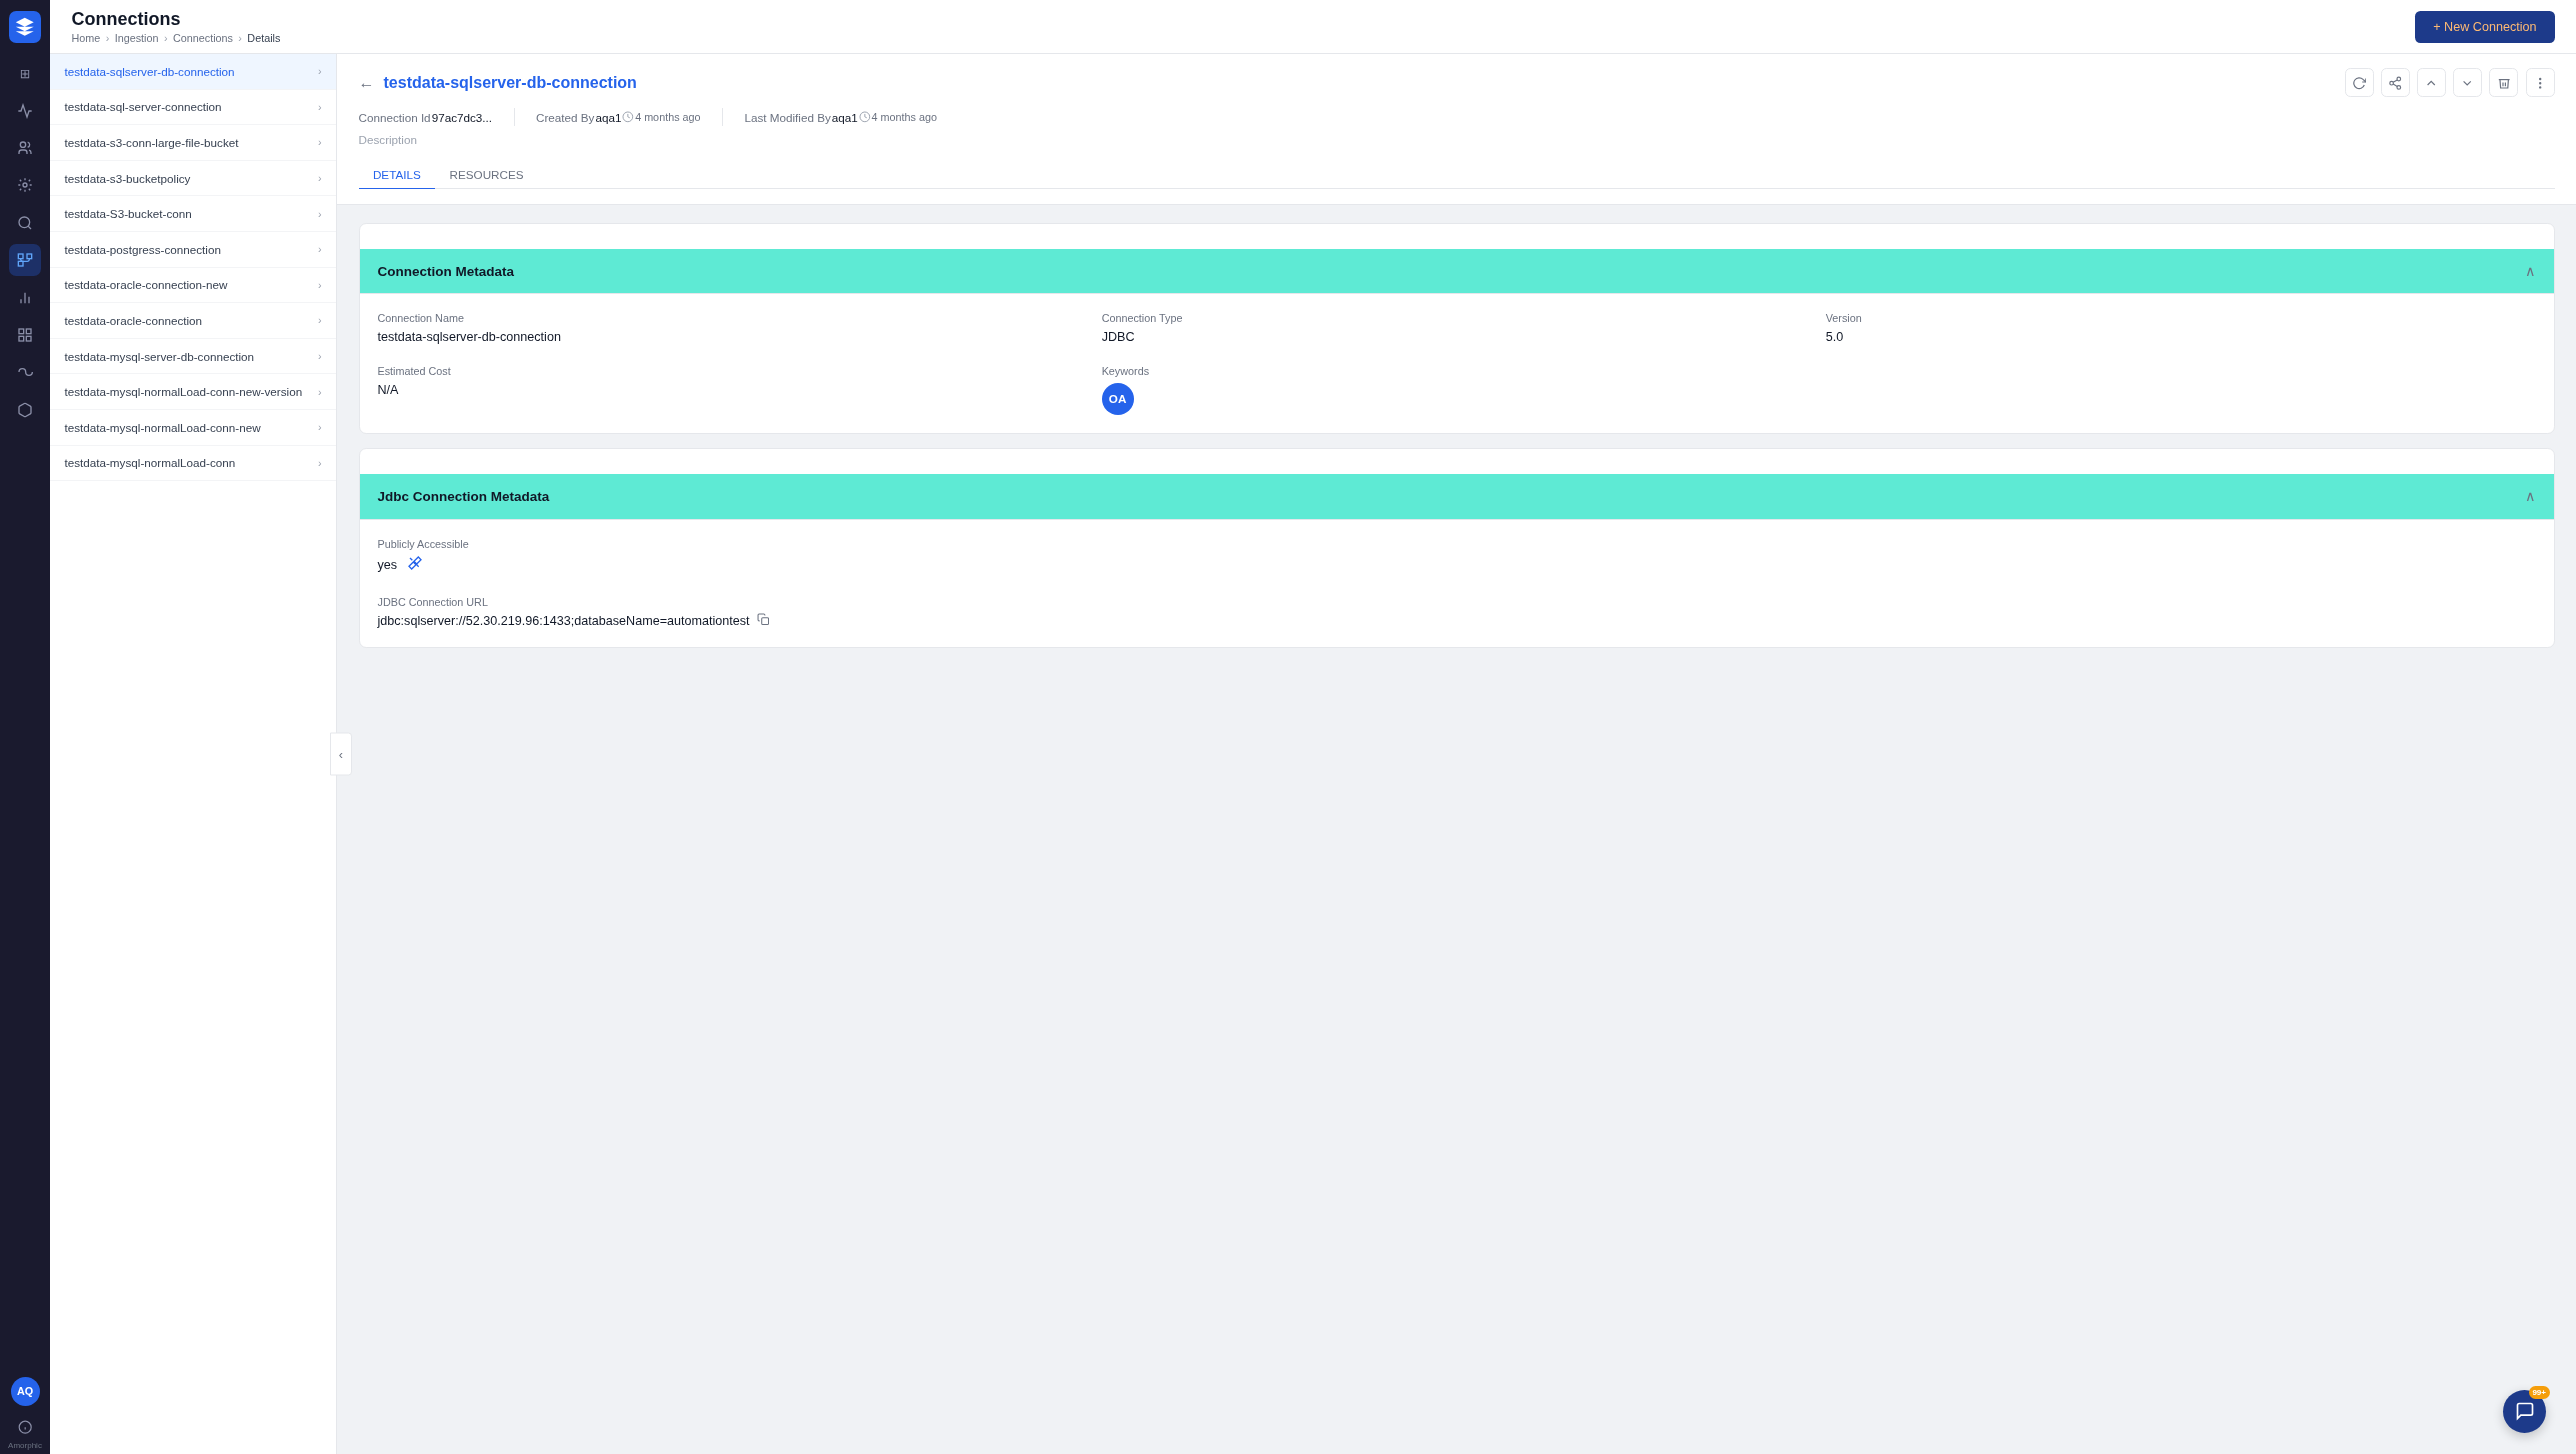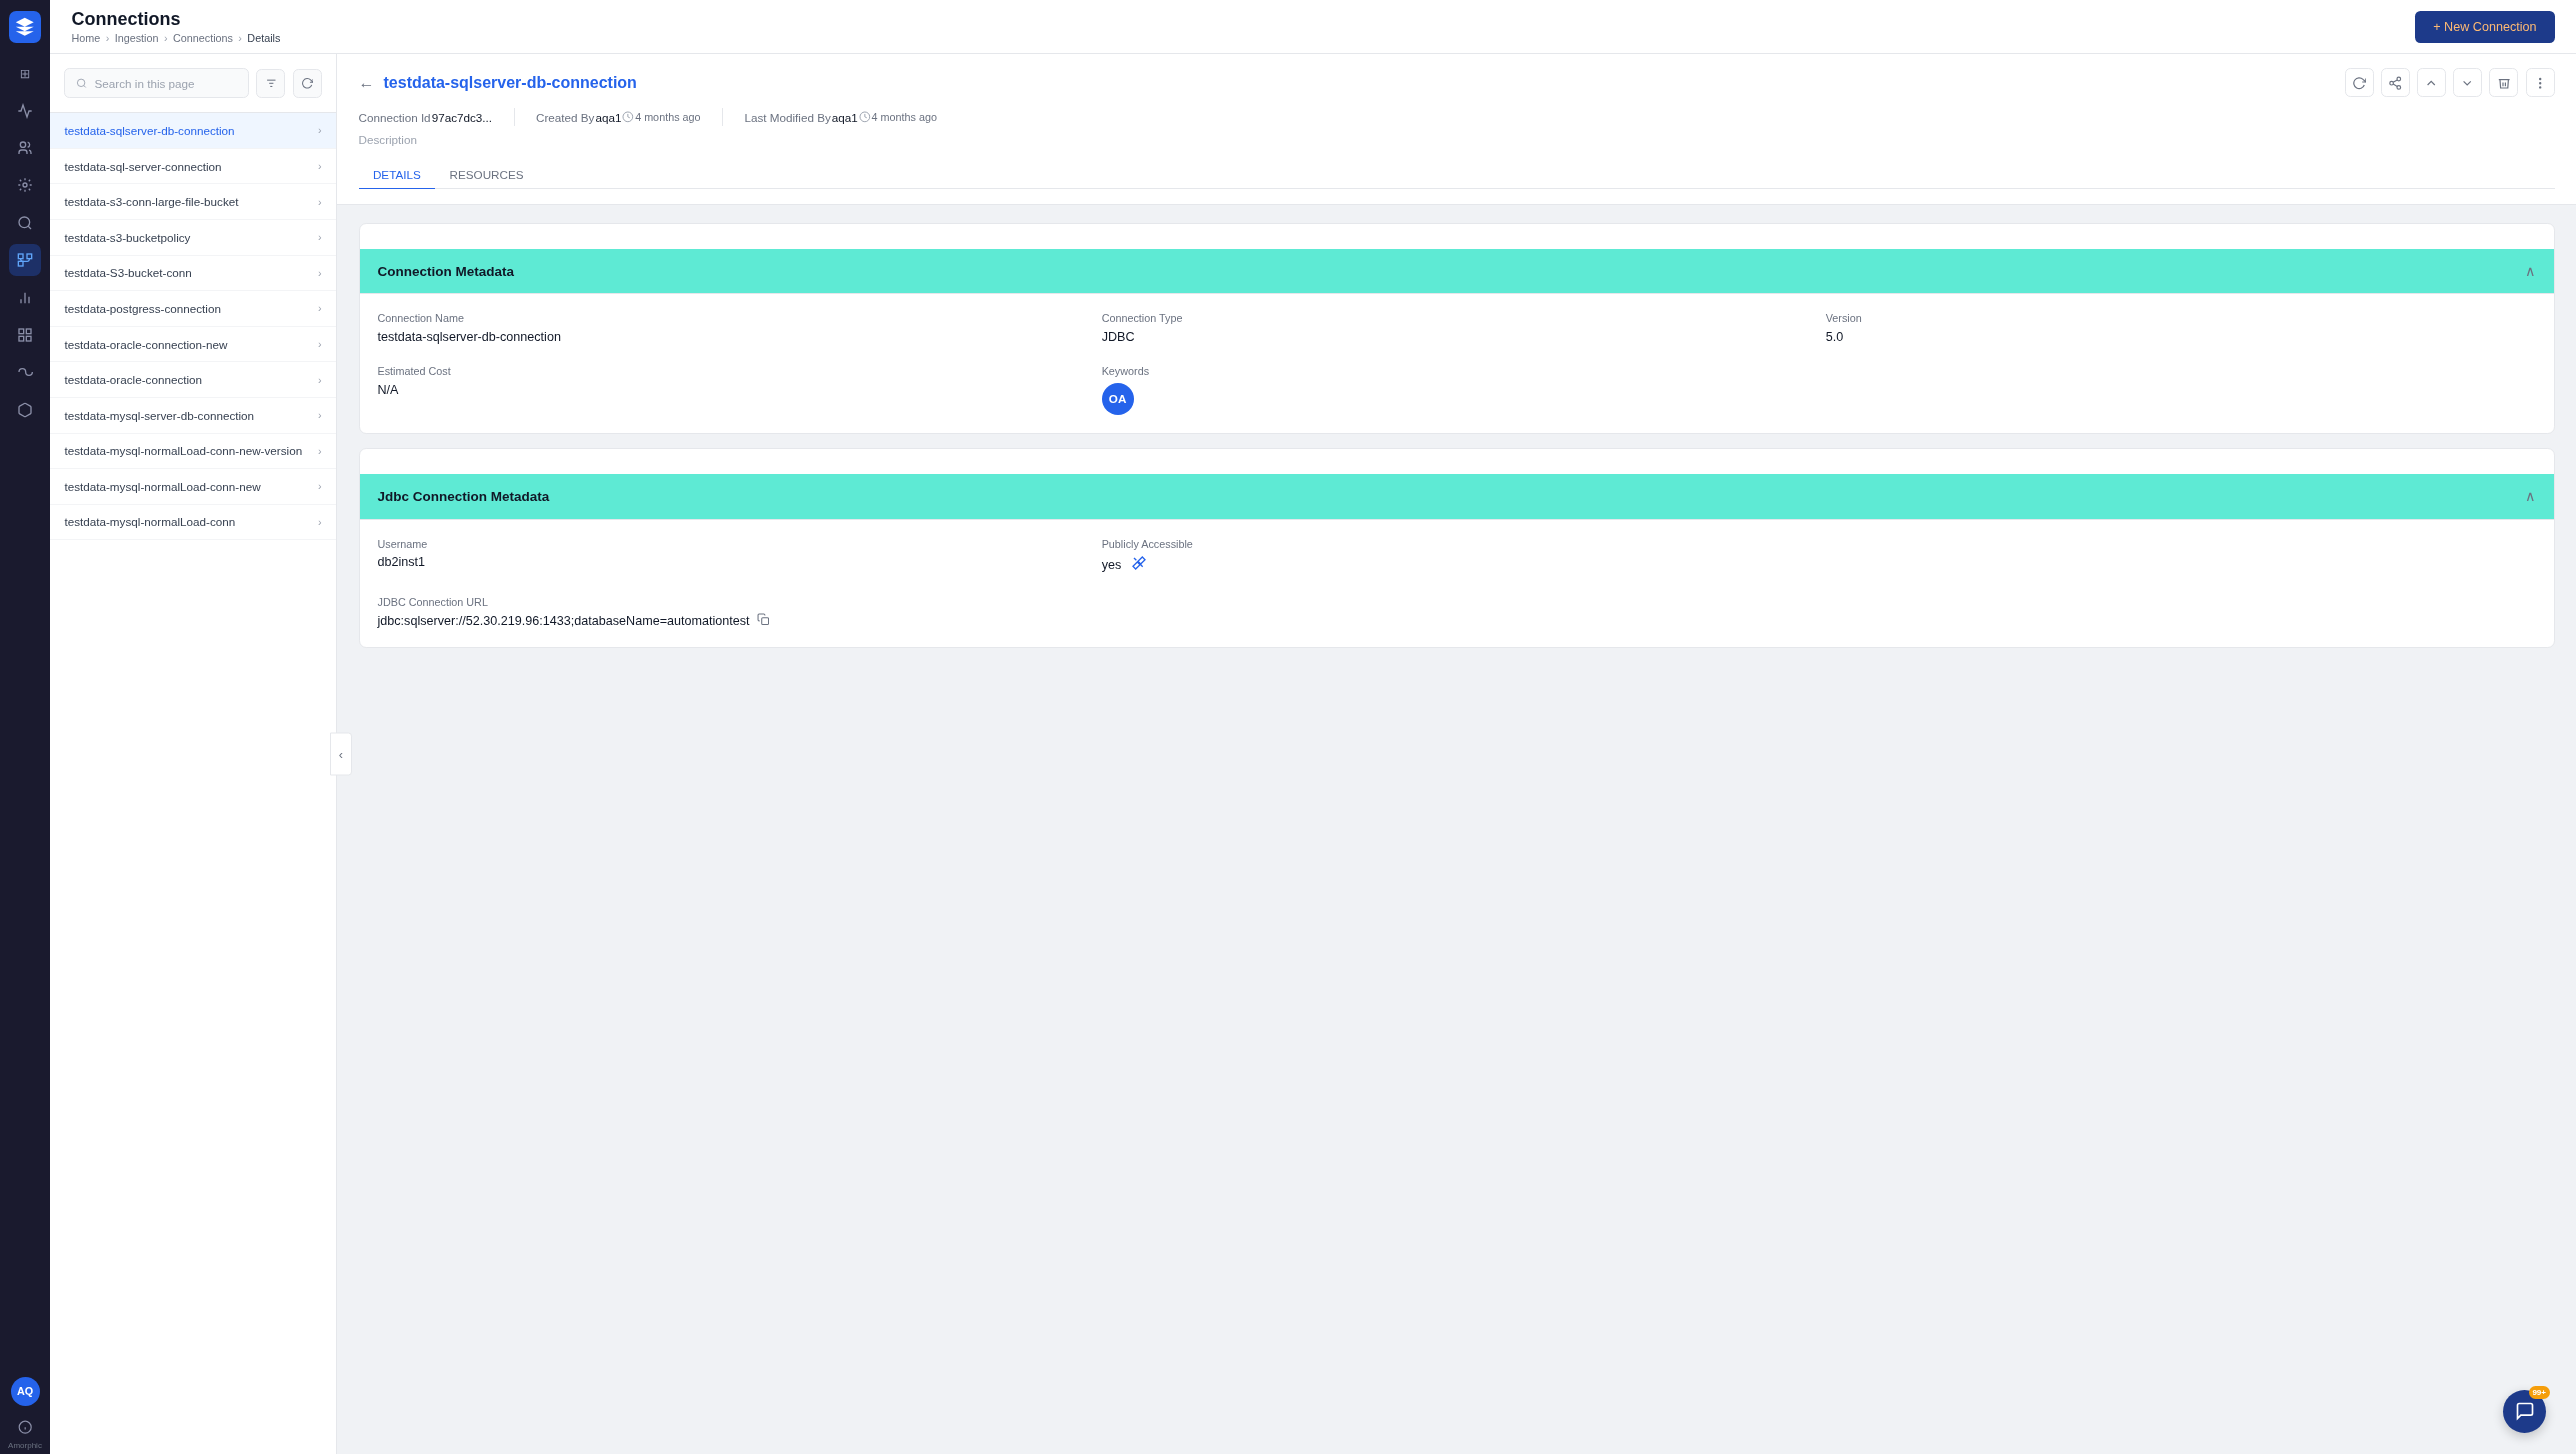--- a/index.html
+++ b/index.html
@@ -350,42 +350,20 @@
     </div>
     <button class="new-conn-btn">
       <span>+ New Connection</span>
     </button>
   </div>
 
   <div class="content-area">
 
     <div class="sidebar-wrapper">
       <div class="sidebar">
-        <div class="sidebar-search">
-          <div class="search-box">
-            <svg width="12.6" height="12.6" viewBox="0 0 24 24" fill="none" stroke="#9ca3af" stroke-width="2">
-                <circle cx="11" cy="11" r="8"></circle>
-                <line x1="21" y1="21" x2="16.65" y2="16.65"></line>
-              </svg>
-            <input type="text" placeholder="Search in this page" style="">
-          </div>
-          <div class="sidebar-icon-btn">
-            <svg width="12.6" height="12.6" viewBox="0 0 24 24" fill="none" stroke="currentColor" stroke-width="2">
-                <line x1="4" y1="6" x2="20" y2="6"></line>
-                <line x1="8" y1="12" x2="16" y2="12"></line>
-                <line x1="10" y1="18" x2="14" y2="18"></line>
-              </svg>
-          </div>
-          <div class="sidebar-icon-btn">
-            <svg width="12.6" height="12.6" viewBox="0 0 24 24" fill="none" stroke="currentColor" stroke-width="2">
-                <polyline points="23 4 23 10 17 10"></polyline>
-                <path d="M20.49 15a9 9 0 1 1-2.12-9.36L23 10"></path>
-              </svg>
-          </div>
-        </div>
         <div class="sidebar-list">
           <div class="sidebar-item active">
             <span class="sidebar-item-text">testdata-sqlserver-db-connection</span>
             <span class="sidebar-item-chevron">›</span>
           </div>
           <div class="sidebar-item">
             <span class="sidebar-item-text">testdata-sql-server-connection</span>
             <span class="sidebar-item-chevron">›</span>
           </div>
           <div class="sidebar-item">
@@ -552,24 +530,20 @@
           </div>
         </div>
 
         <div class="section-card">
           <div class="section-header">
             <span class="section-title">Jdbc Connection Metadata</span>
             <span class="section-toggle">∧</span>
           </div>
           <div class="section-body">
             <div class="metadata-grid-2">
-              <div>
-                <div class="meta-field-label">Username</div>
-                <div class="meta-field-value">db2inst1</div>
-              </div>
               <div>
                 <div class="meta-field-label">Publicly Accessible</div>
                 <div class="publicly-accessible">
                   <span class="yes-text">yes</span>
                   <span class="plug-icon">
                     <svg width="16" height="16" viewBox="0 0 24 24" fill="none" stroke="#2563eb" stroke-width="2">
                         <path d="M14 14l3.5 3.5"></path>
                         <path d="M8 8l-3.5-3.5"></path>
                         <path d="M17 3l4 4-6.5 6.5-4-4z"></path>
                         <path d="M3 17l4 4 6.5-6.5-4-4z"></path>

